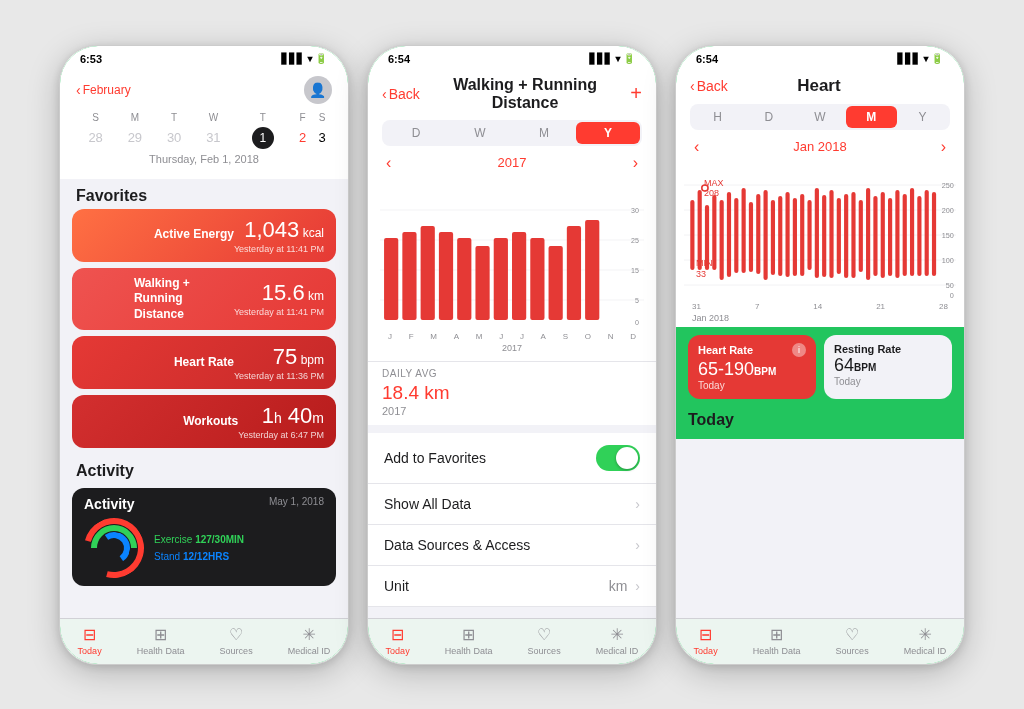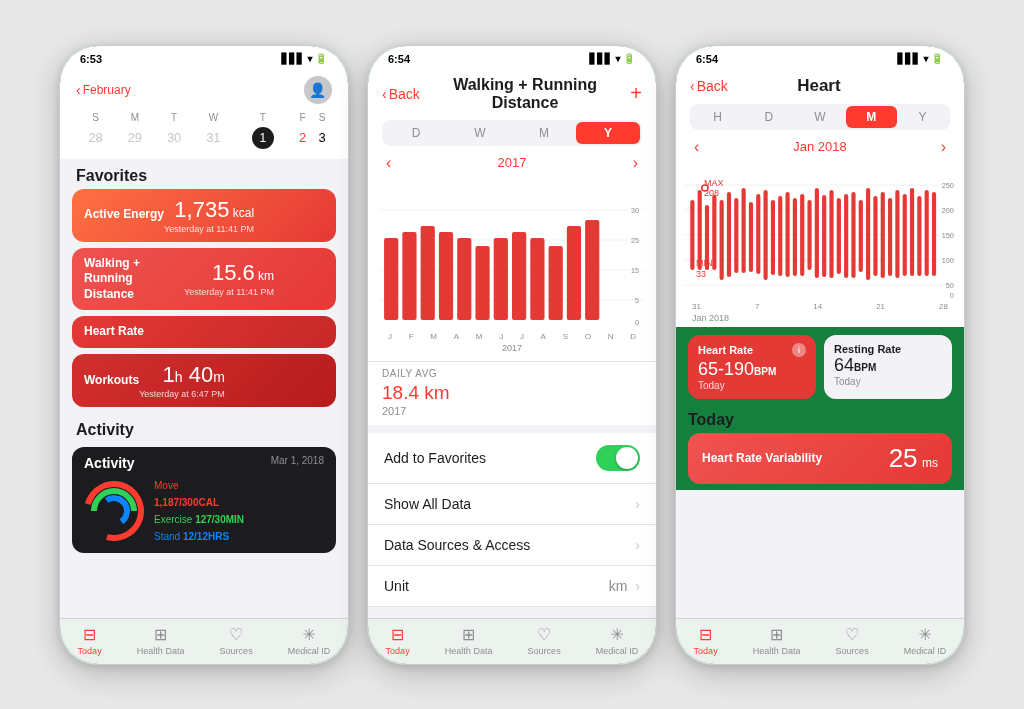--- a/index.html
+++ b/index.html
@@ -26,21 +26,21 @@
       box-shadow: 0 8px 32px rgba(0,0,0,0.22), 0 2px 8px rgba(0,0,0,0.12);
       overflow: hidden;
       position: relative;
       border: 1px solid #ccc;
     }
     .phone-inner {
       width: 100%;
       height: 100%;
       display: flex;
       flex-direction: column;
-      background: #15803d;
+      background: #22c55e;
       border-radius: 38px;
       overflow: hidden;
     }
     
     .status-bar {
       background: #fff;
       display: flex;
       justify-content: space-between;
       align-items: center;
       padding: 6px 20px 4px 20px;
@@ -72,21 +72,21 @@
     .cal-date-label { text-align: center; font-size: 11px; color: #8e8e93; padding: 2px 0 6px; }
 
     .section-title { font-size: 16px; font-weight: 700; color: #1c1c1e; padding: 8px 16px 4px; background: #f2f2f7; }
 
     
     .fav-card {
       margin: 0 12px 6px;
       background: linear-gradient(135deg, #ff6b6b, #e53935);
       border-radius: 12px;
       padding: 8px 12px;
-      display: flex; justify-content: flex-start; align-items: center;
+      display: flex; justify-content: flex-end; align-items: center;
       color: #fff;
     }
     .fav-label { font-size: 12px; font-weight: 600; max-width: 100px; line-height: 1.3; }
     .fav-value { text-align: right; }
     .fav-time { font-size: 9px; color: rgba(255,255,255,0.8); margin-top: 1px; }
 
     
     .activity-section { padding: 4px 12px; }
     .activity-card {
       background: #1c1c1e;
@@ -305,68 +305,72 @@
             <td style="text-align:center;font-size:13px;color:#c7c7cc;padding:2px 0">30</td>
             <td style="text-align:center;font-size:13px;color:#c7c7cc;padding:2px 0">31</td>
             <td style="text-align:center;font-size:13px;padding:2px 0">
               <span style="background:#1c1c1e;color:#fff;border-radius:50%;width:22px;height:22px;display:inline-flex;align-items:center;justify-content:center;font-size:12px">1</span>
             </td>
             <td style="text-align:center;font-size:13px;color:#ff3b30;padding:2px 0">2</td>
             <td style="text-align:center;font-size:13px;padding:2px 0">3</td>
           </tr>
         </tbody>
           </table>
+        <div class="cal-date-label">Thursday, Feb 1, 2018</div>
       </div>
 
       <div style="background:#f2f2f7; flex:1; overflow:hidden;">
         <div class="section-title">Favorites</div>
 
         <div class="fav-card" style="background:linear-gradient(135deg,#ff7043,#e53935)">
           <div class="fav-label">Active Energy</div>
           <div class="fav-value">
-            <div><span style="font-size:22px;font-weight:300">1,735</span><span style="font-size:12px"> kcal</span></div>
+            <div><span style="font-size:22px;font-weight:300">1,043</span><span style="font-size:12px"> kcal</span></div>
             <div class="fav-time">Yesterday at 11:41 PM</div>
           </div>
         </div>
 
         <div class="fav-card" style="background:linear-gradient(135deg,#ef5350,#e53935)">
           <div class="fav-label">Walking + Running Distance</div>
           <div class="fav-value">
             <div><span style="font-size:22px;font-weight:300">15.6</span><span style="font-size:12px"> km</span></div>
             <div class="fav-time">Yesterday at 11:41 PM</div>
           </div>
         </div>
 
         <div class="fav-card" style="background:linear-gradient(135deg,#e53935,#c62828)">
           <div class="fav-label">Heart Rate</div>
+          <div class="fav-value">
+            <div><span style="font-size:22px;font-weight:300">75</span><span style="font-size:12px"> bpm</span></div>
+            <div class="fav-time">Yesterday at 11:36 PM</div>
+          </div>
         </div>
 
         <div class="fav-card" style="background:linear-gradient(135deg,#d32f2f,#b71c1c)">
           <div class="fav-label">Workouts</div>
           <div class="fav-value">
             <div><span style="font-size:22px;font-weight:300">1</span><span style="font-size:14px">h</span><span style="font-size:22px;font-weight:300"> 40</span><span style="font-size:14px">m</span></div>
             <div class="fav-time">Yesterday at 6:47 PM</div>
           </div>
         </div>
 
         <div class="section-title">Activity</div>
         <div class="activity-section">
           <div class="activity-card">
             <div class="activity-header">
               <span class="title">Activity</span>
-              <span class="date">Mar 1, 2018</span>
+              <span class="date">May 1, 2018</span>
             </div>
             <div class="activity-body">
               <div class="rings">
                 <div class="ring ring-move"></div>
                 <div class="ring ring-exercise"></div>
                 <div class="ring ring-stand"></div>
               </div>
               <div class="activity-stats">
-                <div class="stat-move">Move<br><span style="font-weight:700">1,187/300CAL</span></div>
                 <div class="stat-exercise">Exercise <span style="font-weight:700">127/30MIN</span></div>
                 <div class="stat-stand">Stand <span style="font-weight:700">12/12HRS</span></div>
               </div>
             </div>
           </div>
         </div>
       </div>
 
       <div class="tab-bar">
         <div class="tab-item active">
@@ -645,27 +649,20 @@
           </div>
           <div style="font-size:18px;font-weight:300;color:#1c1c1e">
             <span>64</span><span style="font-size:10px;font-weight:600">BPM</span>
           </div>
           <div style="font-size:10px;color:#8e8e93">Today</div>
         </div>
       </div>
 
       <div class="today-section">
         <div class="today-label">Today</div>
-        <div class="hrv-card">
-          <div class="hrv-title">Heart Rate Variability</div>
-          <div>
-            <span class="hrv-value">25</span>
-            <span class="hrv-unit">ms</span>
-          </div>
-        </div>
       </div>
 
       <div style="flex:1;background:#f2f2f7"></div>
 
       <div class="tab-bar">
         <div class="tab-item active">
           <span style="font-size:16px">⊟</span>
           <span>Today</span>
         </div>
         <div class="tab-item">

